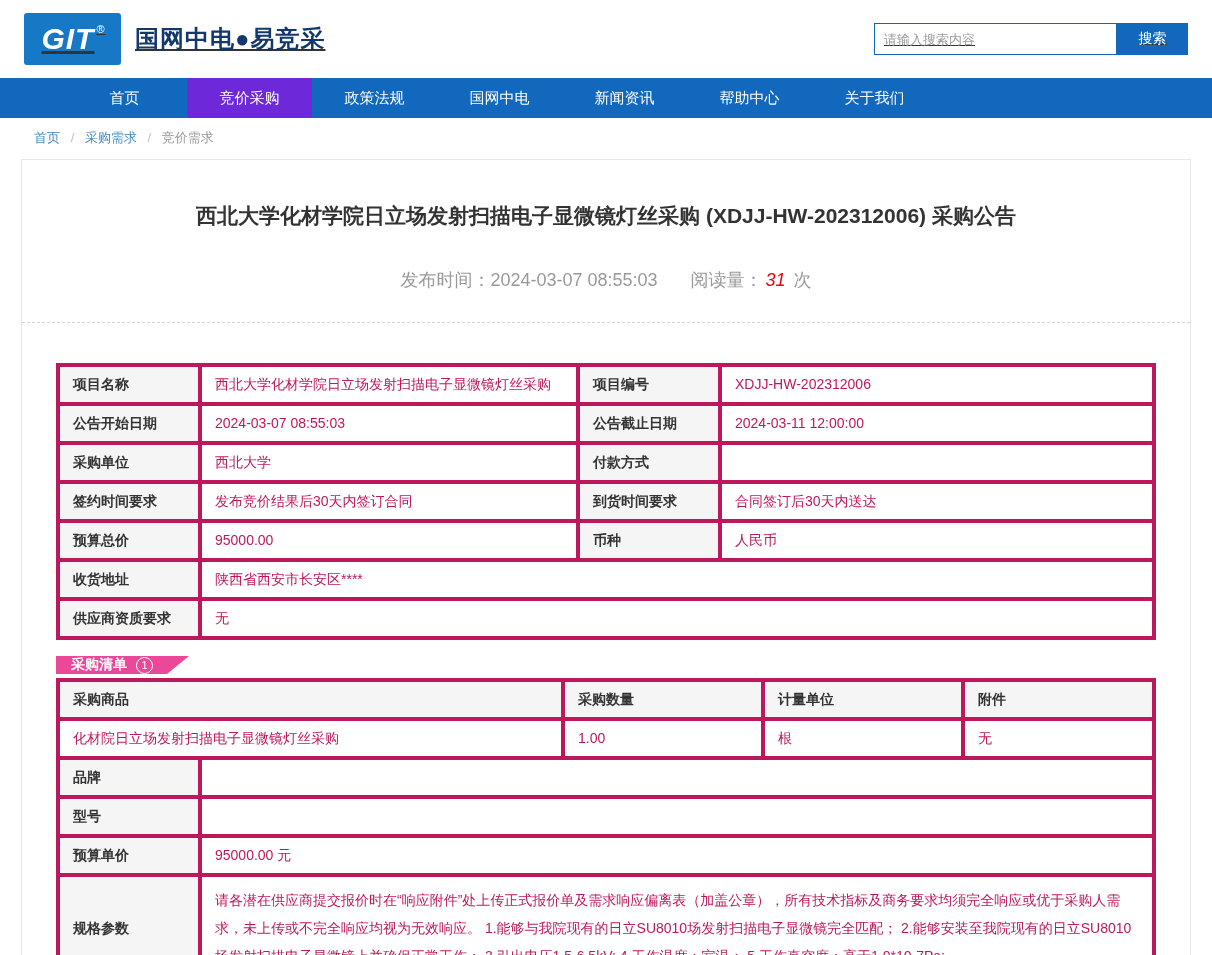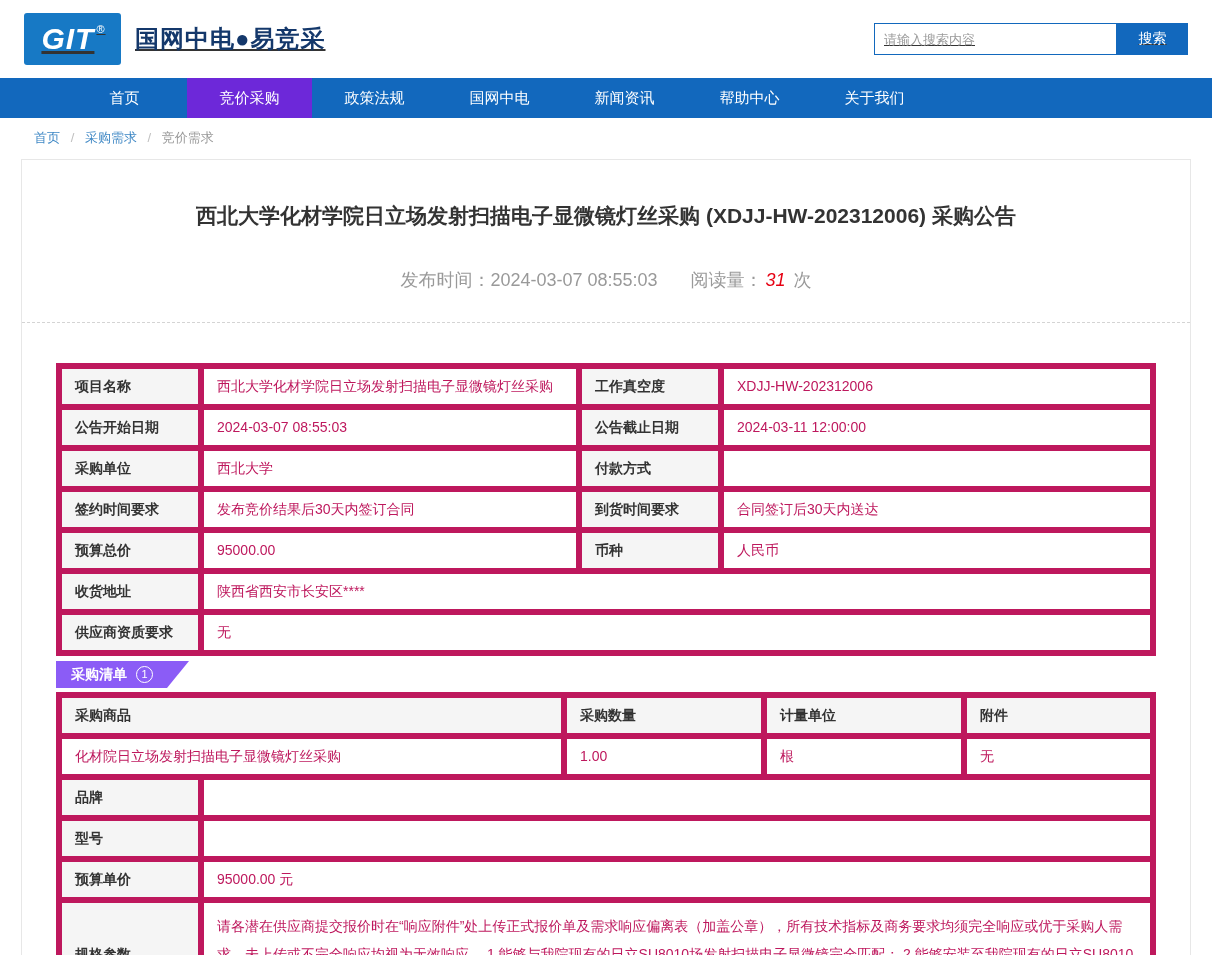--- a/index.html
+++ b/index.html
@@ -131,41 +131,41 @@
 
   .tables-wrap { margin: 40px 34px 0; }
 
   table {
     width: 100%;
     border-collapse: collapse;
     table-layout: fixed;
     font-size: 14px;
   }
   td {
-    border: 6px solid #be185d;
+    border: 4px solid #be185d;
     padding: 8px 13px;
     vertical-align: middle;
     line-height: 19px;
     word-break: break-all;
   }
   td.cell-label {
     background: #f5f5f5;
     font-weight: bold;
     color: #333;
   }
   td.cell-value { color: #be185d; }
   .red-text { color: #e60012; }
 
   
   .list-badge {
-    margin-top: 5px;
+    margin-top: 16px;
     display: inline-flex;
     align-items: center;
-    height: 27px;
-    background: #8b5cf6;
+    height: 18px;
+    background: #ec4899;
     color: #fff;
     font-size: 14px;
     font-weight: bold;
     padding: 0 36px 0 15px;
     clip-path: polygon(0 0, 100% 0, calc(100% - 22px) 100%, 0 100%);
   }
   .badge-circle {
     width: 17px;
     height: 17px;
     border: 1px solid #fff;
@@ -232,21 +232,21 @@
       <colgroup>
           <col style="width:142px">
           <col style="width:378px">
           <col style="width:142px">
           <col>
         </colgroup>
       <tbody>
         <tr>
           <td class="cell-label">项目名称</td>
           <td class="cell-value">西北大学化材学院日立场发射扫描电子显微镜灯丝采购</td>
-          <td class="cell-label">工作真空度</td>
+          <td class="cell-label">项目编号</td>
           <td class="cell-value">XDJJ-HW-202312006</td>
         </tr>
         <tr>
           <td class="cell-label">公告开始日期</td>
           <td class="cell-value">2024-03-07 08:55:03</td>
           <td class="cell-label">公告截止日期</td>
           <td class="cell-value">2024-03-11 12:00:00</td>
         </tr>
         <tr>
           <td class="cell-label">采购单位</td>

